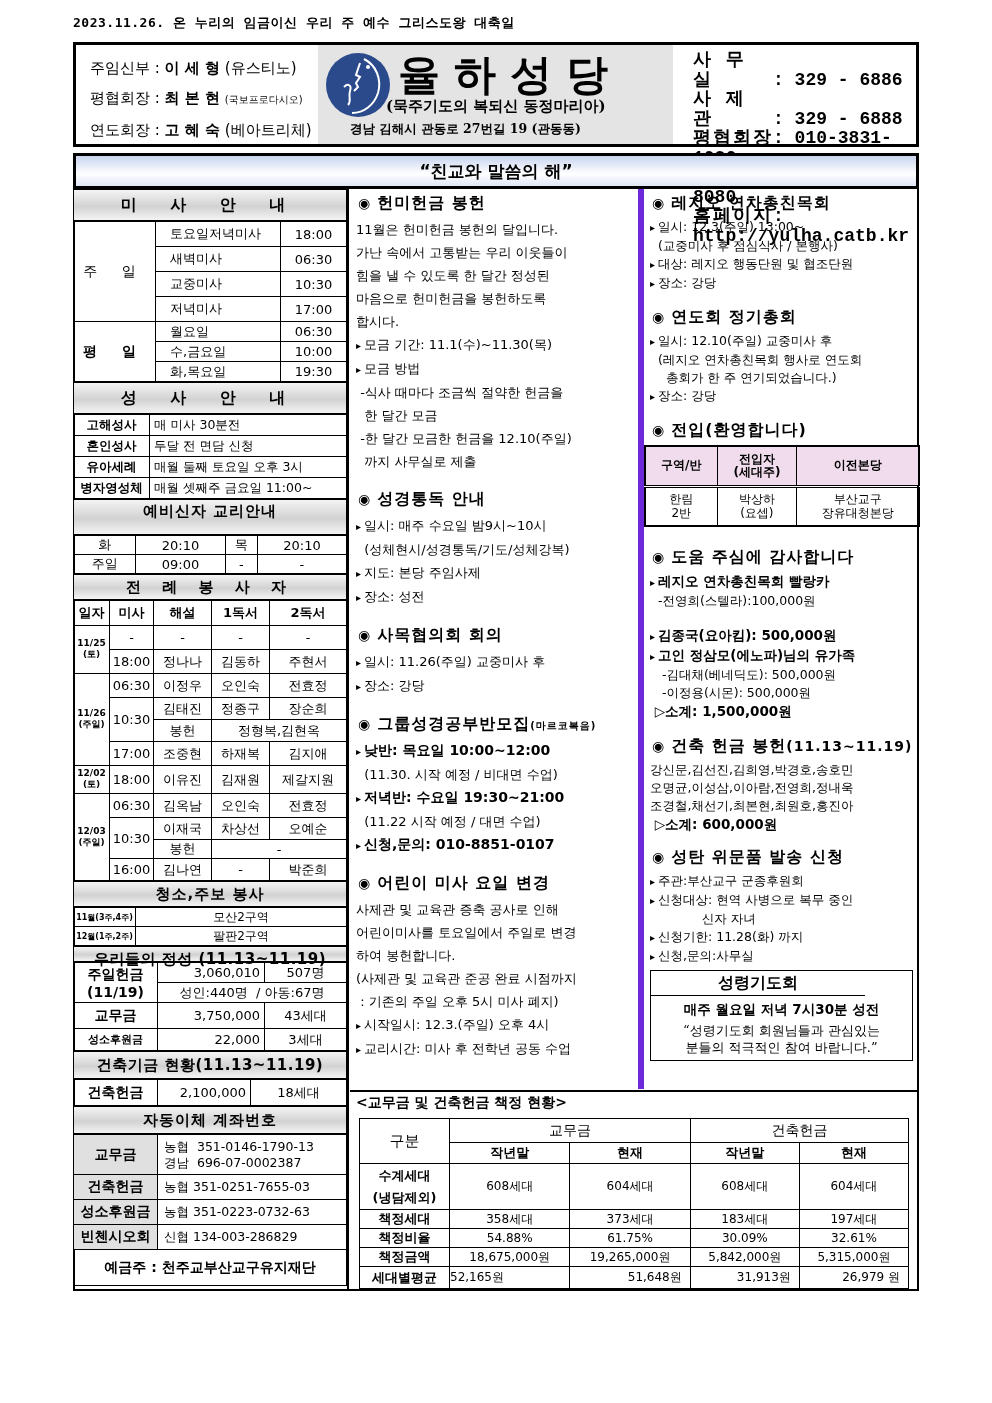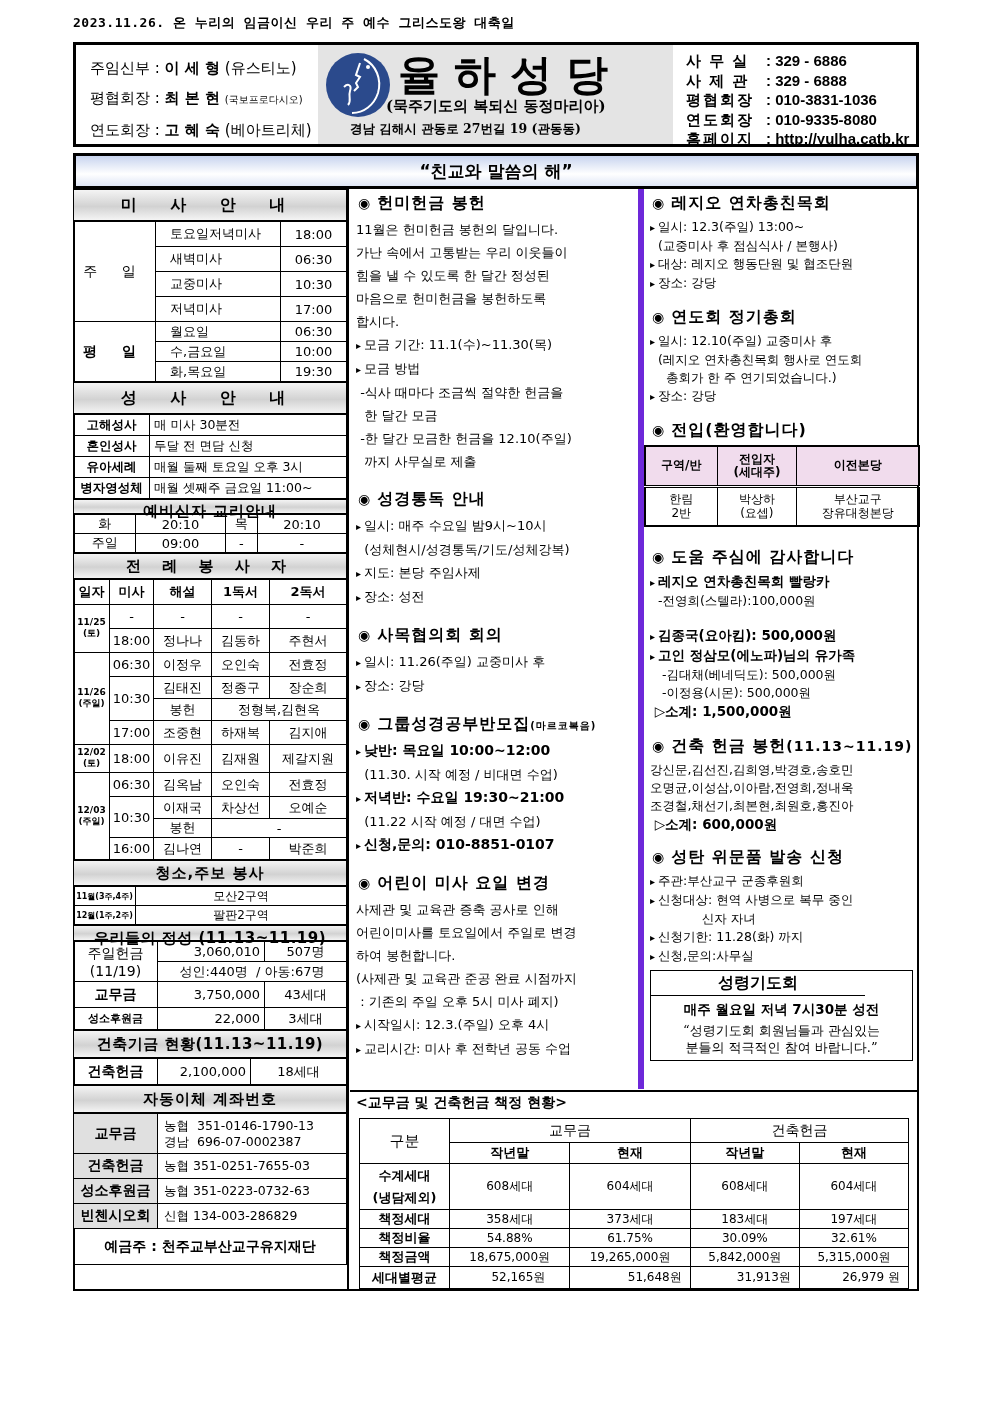--- a/index.html
+++ b/index.html
@@ -3,21 +3,21 @@
 <meta charset="utf-8">
 <style>
 *{box-sizing:border-box;margin:0;padding:0}
 body{width:992px;height:1403px;background:#fff;font-family:"DejaVu Sans",sans-serif;color:#000;position:relative;overflow:hidden}
 .abs{position:absolute}
 .topline{left:73px;top:14px;font-size:13px;font-weight:bold;letter-spacing:0.5px;font-family:"DejaVu Sans Mono",monospace}
 .header{left:73px;top:42px;width:846px;height:105px;border:3px solid #000;display:flex}
 .h-left{width:242px;padding:8px 0 0 14px;font-size:15px;line-height:30px}
 .h-left .small{font-size:10px}
 .h-mid{width:355px;background:#e4e4e4;position:relative}
-.h-right{flex:1;padding:6px 0 0 13px;font-size:15px;line-height:19.5px;font-weight:bold;font-family:Liberation Sans, sans-serif}
+.h-right{flex:1;padding:6px 0 0 20px;font-size:18px;line-height:19.5px;font-weight:bold;font-family:Liberation Mono, monospace}
 .h-right .lbl{display:inline-block;width:80px;letter-spacing:2px}
 .logo{position:absolute;left:8px;top:8px;width:64px;height:64px;border-radius:50%;background:#2b4a8c;overflow:hidden}
 .logo svg{width:64px;height:64px}
 .title{position:absolute;left:80px;top:2px;font-size:42px;font-weight:bold;letter-spacing:14px;font-family:"DejaVu Serif",serif}
 .subtitle{position:absolute;left:68px;top:52px;font-size:15px;font-weight:bold;font-family:"DejaVu Serif",serif}
 .address{position:absolute;left:32px;top:76px;font-size:12.5px;font-weight:bold;font-family:"DejaVu Serif",serif}
 .motto{left:73px;top:153px;width:846px;height:36px;border:3px solid #000;background:linear-gradient(#c8d4ef,#fff 60%,#dfe6f6);text-align:center;font-size:17px;font-weight:bold;line-height:30px}
 .main{left:73px;top:189px;width:846px;height:1102px;border:2px solid #000;border-top:none}
 .col1{left:73px;top:189px;width:276px;height:1102px;border-right:2px solid #000}
 .col2{left:350px;top:189px;width:285px}
@@ -123,21 +123,21 @@
     <tr style="height:21px">
           <td class="bold">유아세례</td>
           <td style="text-align:left;padding-left:4px">매월 둘째 토요일 오후 3시</td>
         </tr>
     <tr style="height:21px">
           <td class="bold">병자영성체</td>
           <td style="text-align:left;padding-left:4px">매월 셋째주 금요일 11:00~</td>
         </tr>
   </tbody>
     </table>
-  <div class="sechead" style="height:15px;line-height:22px;letter-spacing:1px">예비신자 교리안내</div>
+  <div class="sechead" style="height:36px;line-height:22px;letter-spacing:1px">예비신자 교리안내</div>
   <table class="tb" style="font-size:13px">
     <tbody>
         <tr style="height:18px">
           <td>화</td>
           <td>20:10</td>
           <td>목</td>
           <td>20:10</td>
         </tr>
     <tr style="height:18px">
           <td>주일</td>
@@ -239,21 +239,21 @@
     <tr style="height:19px">
           <td style="font-size:8px;font-weight:bold">12월(1주,2주)</td>
           <td>팔판2구역</td>
         </tr>
   </tbody>
     </table>
   <div class="sechead" style="height:16px;line-height:24px;letter-spacing:0.5px;font-size:15px">우리들의 정성 (11.13~11.19)</div>
   <table class="tb" style="font-size:13px">
     <tbody>
         <tr style="height:20px">
-          <td rowspan="2" style="width:84px;font-weight:normal;font-size:14px;line-height:18px"><span>주일헌금</span><br><span>(11/19)</span></td>
+          <td rowspan="2" style="width:84px;font-weight:bold;font-size:14px;line-height:18px"><span>주일헌금</span><br><span>(11/19)</span></td>
           <td style="text-align:right;padding-right:4px">3,060,010</td>
           <td style="width:82px">507명</td>
         </tr>
     <tr style="height:20px">
           <td colspan="2" style="white-space:pre">성인:440명  / 아동:67명</td>
         </tr>
     <tr style="height:26px">
           <td class="bold" style="font-size:14px">교무금</td>
           <td style="text-align:right;padding-right:4px">3,750,000</td>
           <td>43세대</td>
@@ -458,20 +458,20 @@
         </tr>
     <tr style="height:19px">
           <td style="font-weight:bold;font-size:13px">책정금액</td>
           <td>18,675,000원</td>
           <td>19,265,000원</td>
           <td>5,842,000원</td>
           <td>5,315,000원</td>
         </tr>
     <tr style="height:22px">
           <td style="font-weight:bold;font-size:13px">세대별평균</td>
-          <td style="text-align:right;padding-right:24px">52,165원</td>
+          <td style="text-align:left;padding-right:8px">52,165원</td>
           <td style="text-align:right;padding-right:8px">51,648원</td>
           <td style="text-align:right;padding-right:8px">31,913원</td>
           <td style="text-align:right;padding-right:8px">26,979 원</td>
         </tr>
   </tbody>
     </table>
 </div>
 
 </body></html>

